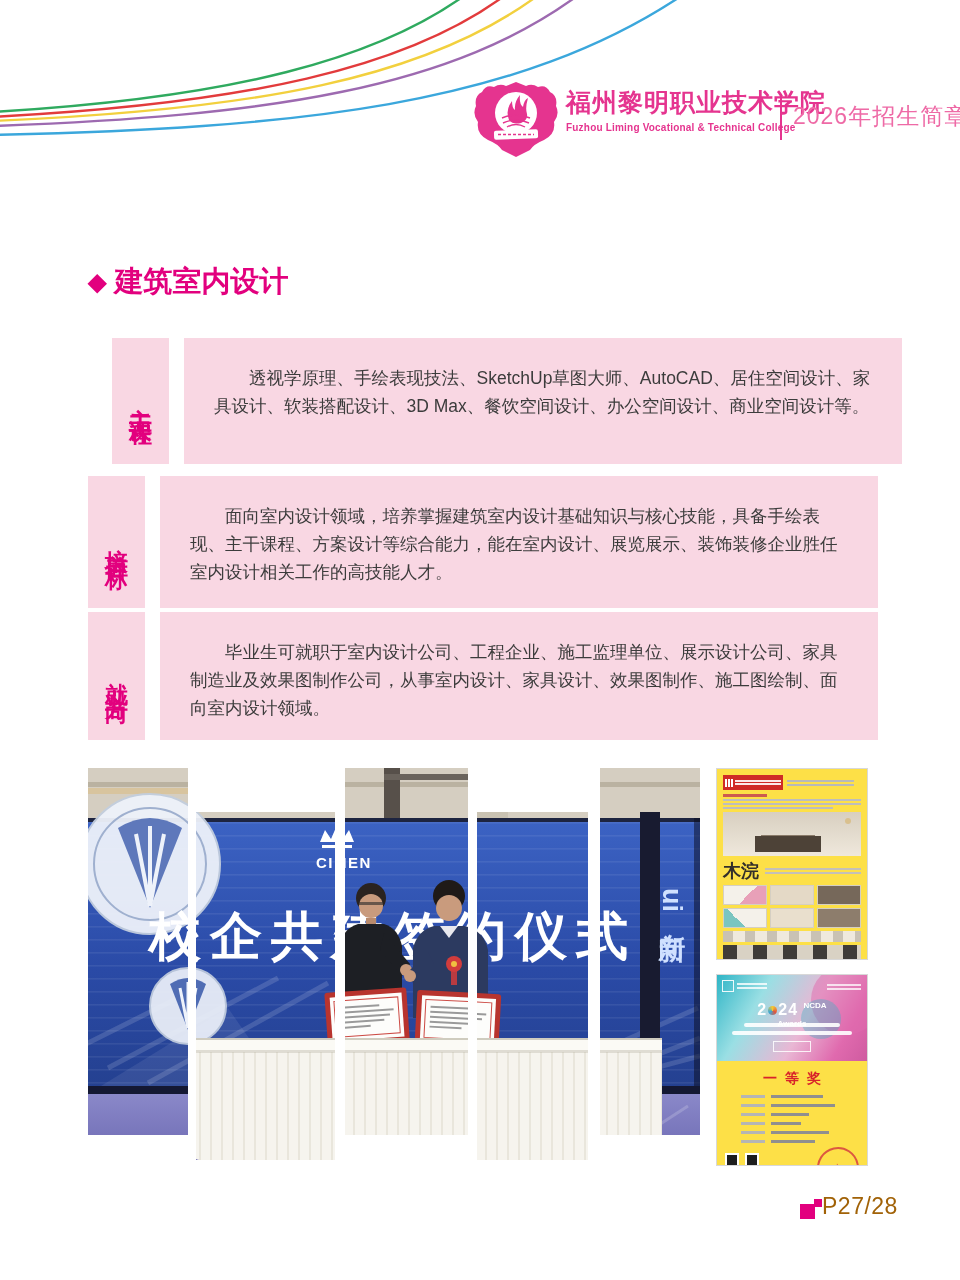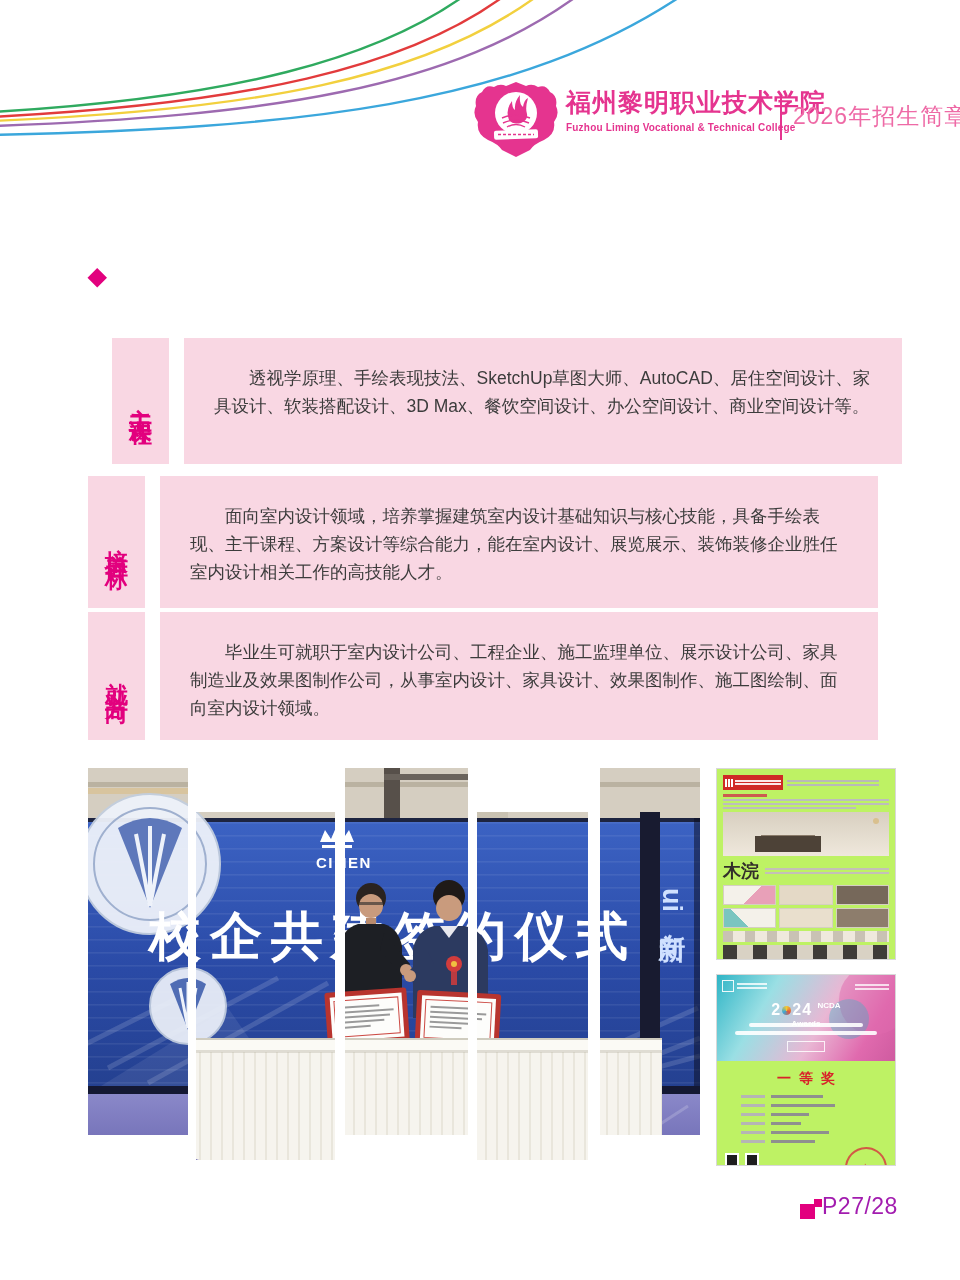--- a/index.html
+++ b/index.html
@@ -44,21 +44,21 @@
   .s4{left:389px;top:44px;width:111px;height:348px;}
   .s5{left:512px;top:0;width:100px;height:367px;}
   .scene-holder{position:absolute;width:612px;height:392px;}
   .s1 .scene-holder{left:0;top:0;}
   .s2 .scene-holder{left:-108px;top:-44px;}
   .s3 .scene-holder{left:-257px;top:0;}
   .s4 .scene-holder{left:-389px;top:-44px;}
   .s5 .scene-holder{left:-512px;top:0;}
 
   
-  .poster{position:absolute;left:716px;width:180px;height:192px;background:#bef264;
+  .poster{position:absolute;left:716px;width:152px;height:192px;background:#fde047;
           border:1px solid #d8d8d8;box-sizing:border-box;padding:6px;overflow:hidden;}
   .poster1{top:768px;}
   .poster2{top:974px;padding:0;}
   .p1-head{display:flex;gap:4px;align-items:flex-start;}
   .p1-badge{width:60px;height:15px;background:#cf2b26;display:flex;align-items:center;gap:2px;padding:2px;box-sizing:border-box;}
   .p1-badge .bicon{width:8px;height:8px;background:#fff;flex:none;
       background:repeating-linear-gradient(90deg,#fff 0 2px,#cf2b26 2px 3px);}
   .p1-badge .blines{flex:1;}
   .p1-badge .blines i{display:block;height:2px;background:rgba(255,255,255,.9);margin:1px 0;}
   .p1-headlines{flex:1;padding-top:3px;}
@@ -119,21 +119,21 @@
   .qr2{left:28px;top:4px;}
   .p2-seal{position:absolute;right:8px;bottom:2px;width:38px;height:38px;border-radius:50%;
      border:2px solid rgba(214,64,64,.85);display:flex;align-items:center;justify-content:center;
      color:#d64040;font-size:13px;transform:rotate(-12deg);}
 
   
   .footer{position:absolute;left:798px;top:1190px;height:30px;display:flex;align-items:flex-end;}
   .sq-wrap{position:relative;width:24px;height:24px;flex:none;}
   .sq-big{position:absolute;left:2px;top:8px;width:15px;height:15px;background:#e2007e;}
   .sq-small{position:absolute;left:16px;top:3px;width:8px;height:8px;background:#e2007e;}
-  .page-num{font-size:23px;color:#a21caf;letter-spacing:.5px;}
+  .page-num{font-size:23px;color:#a16207;letter-spacing:.5px;}
 </style>
 </head>
 <body>
 
 <svg class="curves" viewBox="0 0 960 200">
   <path d="M -8 112 C 230 98, 380 60, 472 -10" fill="none" stroke="#2faa5f" stroke-width="2.4"></path>
   <path d="M -8 117 C 240 104, 410 70, 512 -10" fill="none" stroke="#e23b3c" stroke-width="2.4"></path>
   <path d="M -8 121 C 250 110, 430 80, 545 -10" fill="none" stroke="#f2d03e" stroke-width="2.4"></path>
   <path d="M -8 126 C 265 116, 455 90, 585 -10" fill="none" stroke="#9d6ab0" stroke-width="2.4"></path>
   <path d="M -8 135 C 290 128, 520 108, 690 -10" fill="none" stroke="#3ba7dc" stroke-width="2.4"></path>
@@ -147,20 +147,21 @@
   <rect x="22" y="50" width="44" height="9" rx="2" fill="#ffffff" transform="rotate(-2 44 54)"></rect>
   <path stroke="#e5348f" stroke-width="1.6" d="M26 54.5 H62" stroke-dasharray="3 2"></path>
 </svg>
 <div class="college-zh">福州黎明职业技术学院</div>
 <div class="college-en">Fuzhou Liming Vocational &amp; Technical College</div>
 <div class="hdr-divider"></div>
 <div class="edition">2026年招生简章</div>
 
 <div class="page-title">
   <span class="diamond">◆</span>
+  <span>建筑室内设计</span>
 </div>
 
 <div class="info-row row-1">
   <div class="vlabel">主干课程</div>
   <div class="ibox">
     <p>透视学原理、手绘表现技法、SketchUp草图大师、AutoCAD、居住空间设计、家具设计、软装搭配设计、3D Max、餐饮空间设计、办公空间设计、商业空间设计等。</p>
   </div>
 </div>
 <div class="info-row row-2">
   <div class="vlabel">培养目标</div>

